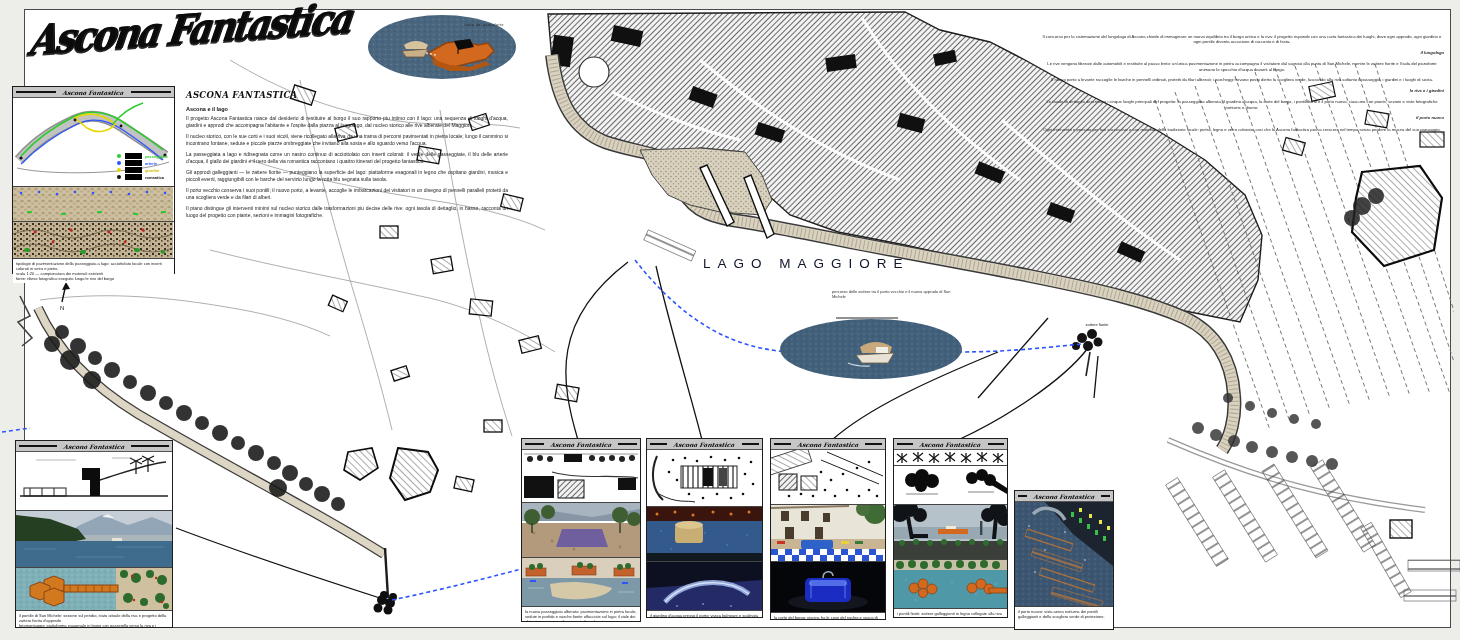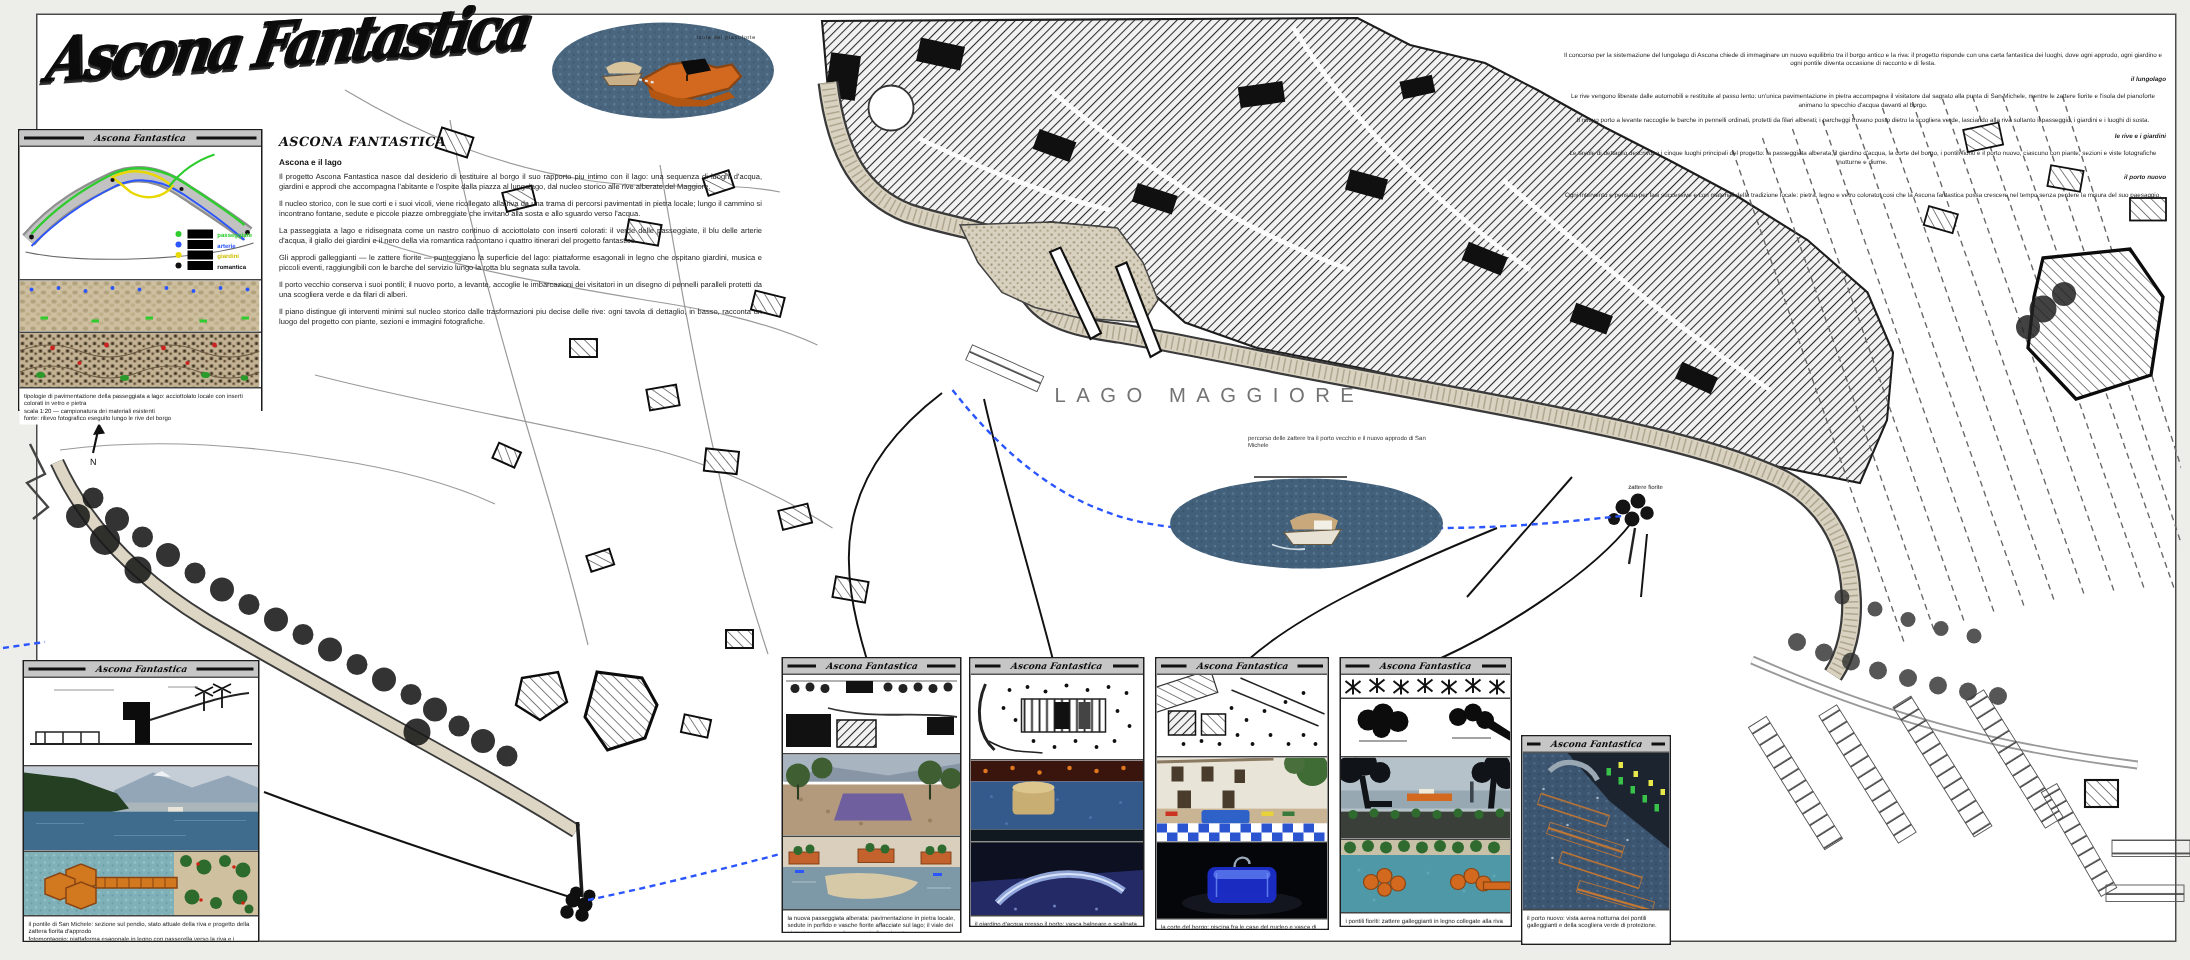--- a/index.html
+++ b/index.html
@@ -20,21 +20,21 @@
   .desc{position:absolute;left:186px;top:90px;width:322px;}
   .desc h2{margin:0 0 6px 0;font-family:"DejaVu Serif",serif;font-style:italic;
     font-weight:700;font-size:8.5px;color:#111;letter-spacing:.3px;}
   .desc .lead{font-size:5.5px;font-weight:700;margin-bottom:3px;color:#111;}
   .desc p{margin:0 0 5px 0;}
   .tr-text{position:absolute;left:1040px;top:34px;width:404px;text-align:center;}
   .tr-text p{margin:0 0 5px 0;font-size:4.2px;line-height:1.3;color:#1d1d1d;}
   .tr-text .sig{text-align:right;font-style:italic;font-weight:700;margin:2px 0 6px 0;}
   
   .lake-label{position:absolute;left:703px;top:256px;font-size:13.5px;
-    letter-spacing:7px;color:#737373;font-weight:500;white-space:nowrap;}
+    letter-spacing:7px;color:#0f172a;font-weight:500;white-space:nowrap;}
   .lake-note{position:absolute;left:832px;top:289px;width:130px;color:#333;}
   .raft-label{position:absolute;left:1062px;top:322px;width:70px;color:#222;text-align:center;}
   
   .panel{position:absolute;background:#fff;border:1px solid #1e1e1e;box-sizing:border-box;
          display:flex;flex-direction:column;overflow:hidden;}
   .panel-head{height:10px;background:#c6c6c6;border-bottom:1px solid #555;
     display:flex;align-items:center;justify-content:center;gap:4px;flex:0 0 auto;}
   .panel-head .bar{height:2px;background:#111;flex:1;margin:0 3px;}
   .mini-logo{font-family:"DejaVu Serif",serif;font-style:italic;font-weight:700;
     font-size:6px;color:#0a0a0a;white-space:nowrap;transform:skewX(-10deg);}

